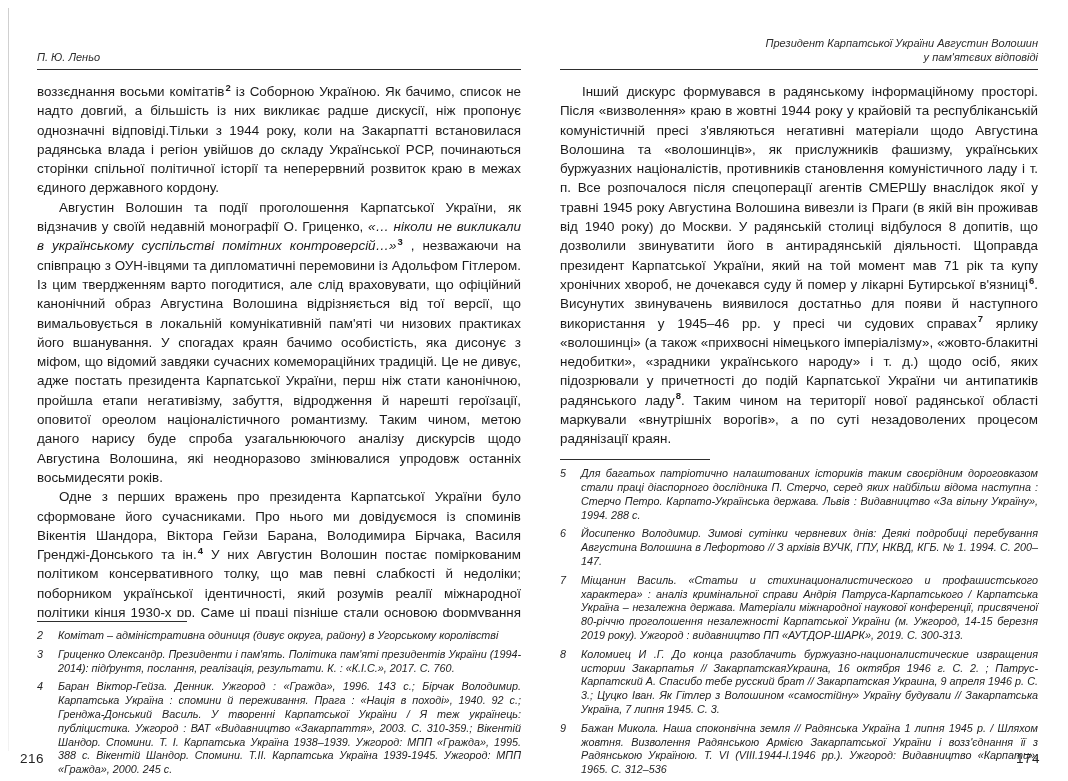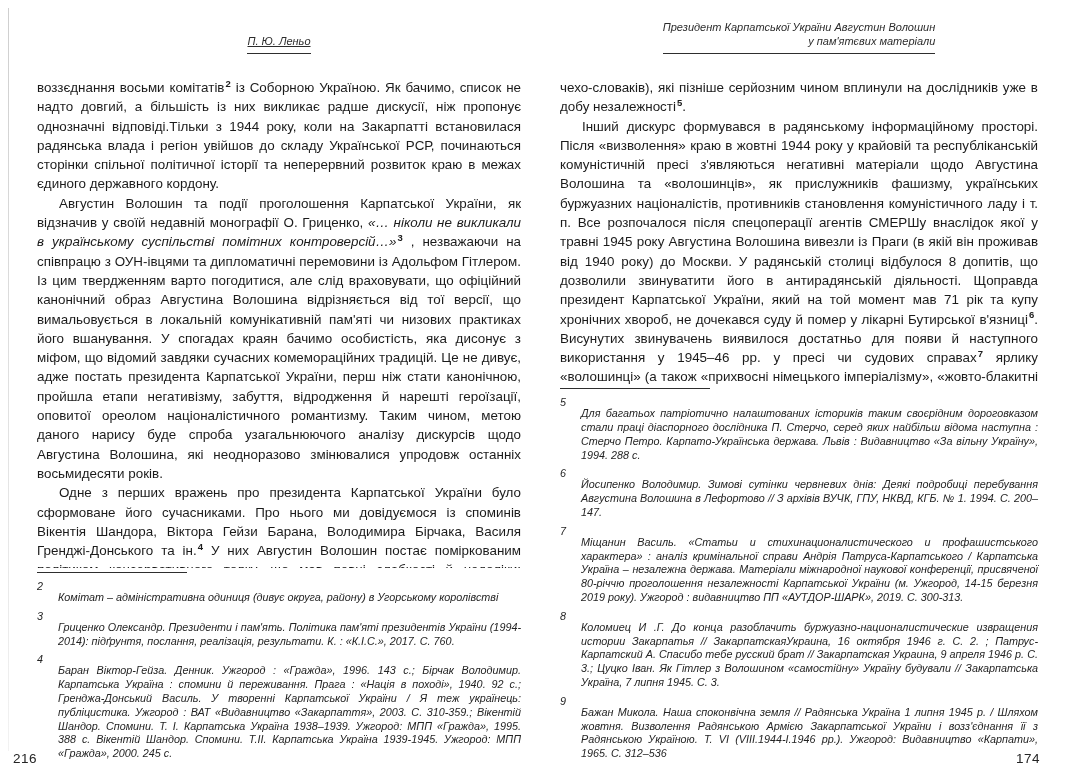--- a/index.html
+++ b/index.html
@@ -9,34 +9,34 @@
     background:#ffffff;
     font-family:"Liberation Sans","DejaVu Sans",sans-serif;
     color:#1b1b1b;
     overflow:hidden;
   }
   .scan-edge{
     position:absolute;left:8px;top:8px;bottom:30px;width:1px;
     background:linear-gradient(#cfcfcf,#e3e3e3 60%,#f2f2f2);
   }
   .page{
-    position:absolute;top:20px;height:741px;
-    display:flex;flex-direction:column;align-items:center;
+    position:absolute;top:36px;height:741px;
+    display:flex;flex-direction:column;
   }
   .page-left{left:37px;width:484px;}
   .page-right{left:560px;width:478px;}
   .running-head{
     font-style:italic;font-size:11px;line-height:13.5px;color:#2c2c2c;
     padding-bottom:5px;border-bottom:1.4px solid #2e2e2e;
     min-height:28px;display:flex;flex-direction:column;justify-content:flex-end;
   }
-  .running-head.align-left{align-items:flex-start;text-decoration:underline;}
+  .running-head.align-left{align-items:flex-start;}
   .running-head.align-right{align-items:flex-end;text-align:right;}
   .body-text{
-    margin-top:24px;
+    margin-top:12px;
     font-size:13.4px;line-height:19.3px;
     text-align:justify;
     overflow:hidden;
     flex:1 1 auto;
   }
   .body-text p{margin:0;}
   .body-text p.indent{text-indent:22px;}
   sup.fnref{
     font-weight:bold;font-size:9.5px;line-height:0;
     vertical-align:super;margin-left:1px;
@@ -48,26 +48,26 @@
   .footnote{
     display:flex;
     font-style:italic;
     font-size:10.8px;line-height:13.8px;
     color:#242424;
     text-align:justify;
     margin-bottom:5px;
   }
   .footnote:last-child{margin-bottom:0;}
   .fn-num{flex:0 0 21px;}
-  .fn-text{flex:1 1 auto;margin-top:11px;}
+  .fn-text{flex:1 1 auto;}
   .page-number{
     position:absolute;bottom:15px;
     font-size:13.5px;color:#242424;letter-spacing:.5px;
   }
-  .page-number.pn-left{left:13px;}
+  .page-number.pn-left{left:20px;}
   .page-number.pn-right{right:28px;}
 </style>
 </head>
 <body>
 
 <div class="spread">
   <div class="scan-edge"></div>
 
   <div class="page page-left">
     <div class="running-head align-left">
@@ -93,24 +93,23 @@
             <span class="fn-num">4</span>
             <span class="fn-text">Баран Віктор-Гейза. Денник. Ужгород : «Гражда», 1996. 143 с.; Бірчак Володимир. Карпатська Україна : спомини й переживання. Прага : «Нація в поході», 1940. 92 с.; Гренджа-Донський Василь. У творенні Карпатської України / Я теж українець: публіцистика. Ужгород : ВАТ «Видавництво «Закарпаття», 2003. С. 310-359.; Вікентій Шандор. Спомини. Т. І. Карпатська Україна 1938–1939. Ужгород: МПП «Гражда», 1995. 388 с. Вікентій Шандор. Спомини. Т.ІІ. Карпатська Україна 1939-1945. Ужгород: МПП «Гражда», 2000. 245 с.</span>
           </div>
         </div>
     </div>
   </div>
 
   <div class="page page-right">
     <div class="running-head align-right">
       <span>Президент Карпатської України Августин Волошин</span>
-      <span>у пам'ятєвих матеріали</span>
+      <span>у пам'ятєвих відповіді</span>
     </div>
     <div class="body-text">
-        <p><span>чехо-словаків), які пізніше серйозним чином вплинули на дослідників уже в добу незалежності</span><sup class="fnref">5</sup><span>.</span></p>
         <p class="indent"><span>Інший дискурс формувався в радянському інформаційному просторі. Після «визволення» краю в жовтні 1944 року у крайовій та республіканській комуністичній пресі з'являються негативні матеріали щодо Августина Волошина та «волошинців», як прислужників фашизму, українських буржуазних націоналістів, противників становлення комуністичного ладу і т. п. Все розпочалося після спецоперації агентів СМЕРШу внаслідок якої у травні 1945 року Августина Волошина вивезли із Праги (в якій він проживав від 1940 року) до Москви. У радянській столиці відбулося 8 допитів, що дозволили звинуватити його в антирадянській діяльності. Щоправда президент Карпатської України, який на той момент мав 71 рік та купу хронічних хвороб, не дочекався суду й помер у лікарні Бутирської в'язниці</span><sup class="fnref">6</sup><span>. Висунутих звинувачень виявилося достатньо для появи й наступного використання у 1945–46 рр. у пресі чи судових справах</span><sup class="fnref">7</sup><span> ярлику «волошинці» (а також «прихвосні німецького імперіалізму», «жовто-блакитні недобитки», «зрадники українського народу» і т. д.) щодо осіб, яких підозрювали у причетності до подій Карпатської України чи антипатиків радянського ладу</span><sup class="fnref">8</sup><span>. Таким чином на території нової радянської області маркували «внутрішніх ворогів», а по суті незадоволених процесом радянізації краян.</span></p>
       </div>
     <div class="footnotes">
       <div class="fn-rule"></div>
       <div>
           <div class="footnote">
             <span class="fn-num">5</span>
             <span class="fn-text">Для багатьох патріотично налаштованих істориків таким своєрідним дороговказом стали праці діаспорного дослідника П. Стерчо, серед яких найбільш відома наступна : Стерчо Петро. Карпато-Українська держава. Львів : Видавництво «За вільну Україну», 1994. 288 с.</span>
           </div>
           <div class="footnote">

